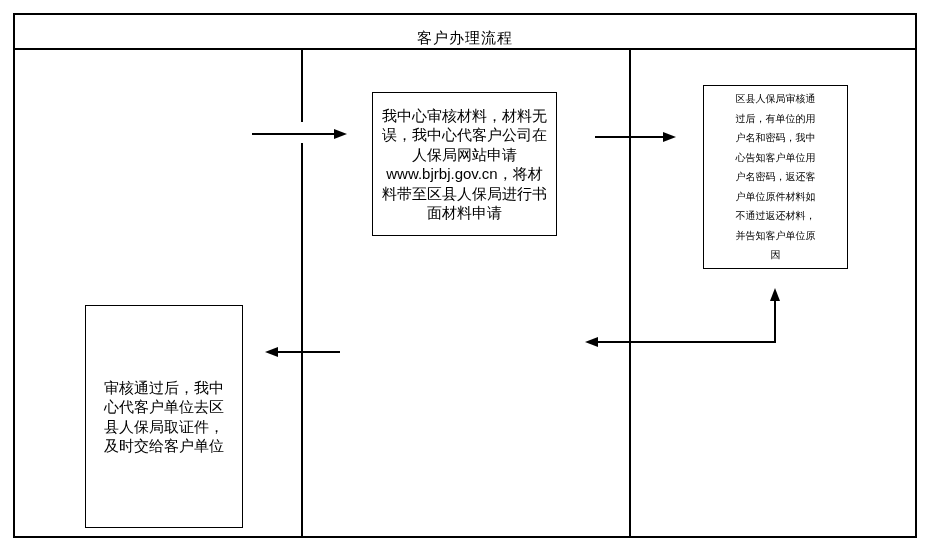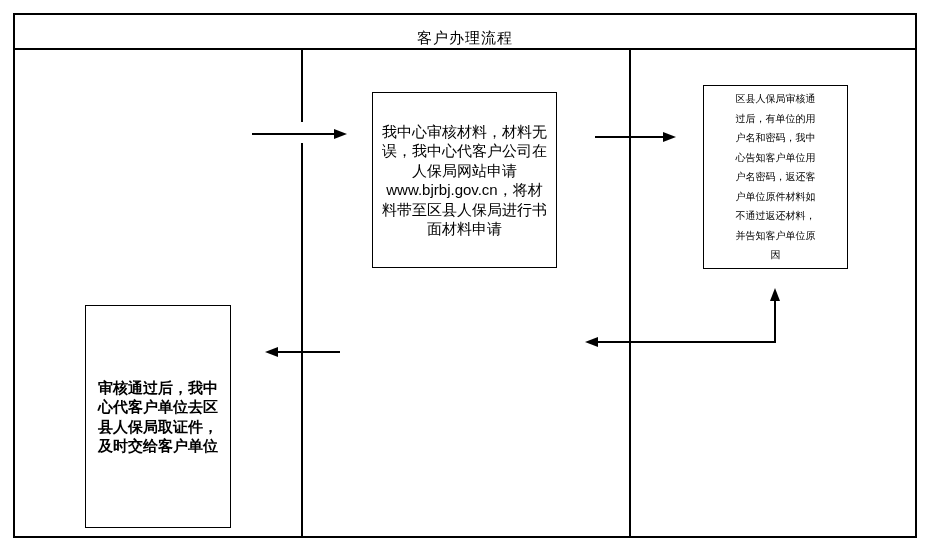--- a/index.html
+++ b/index.html
@@ -27,24 +27,24 @@
     position:absolute;
     border:1px solid #000;
     background:#fff;
     display:flex;align-items:center;justify-content:center;
     text-align:center;
     font-size:15px;line-height:19.5px;
     white-space:pre-line;
     box-sizing:border-box;
   }
   #box-submit{left:85px;top:88px;width:147px;height:178px;}
-  #box-center-review{left:372px;top:92px;width:185px;height:176px;}
+  #box-center-review{left:372px;top:92px;width:185px;height:144px;}
   #box-bureau-review{left:703px;top:85px;width:145px;height:184px;font-size:10px;}
   #box-client-login{left:372px;top:305px;width:184px;height:221px;}
-  #box-collect{left:85px;top:305px;width:146px;height:223px;font-weight:bold;}
+  #box-collect{left:85px;top:305px;width:158px;height:223px;}
   .stem-h{height:2px;}
   .stem-v{width:2px;}
   .head{position:absolute;width:0;height:0;}
   .head-right{border-top:5px solid transparent;border-bottom:5px solid transparent;border-left:13px solid #000;}
   .head-left{border-top:5px solid transparent;border-bottom:5px solid transparent;border-right:13px solid #000;}
   .head-up{border-left:5px solid transparent;border-right:5px solid transparent;border-bottom:13px solid #000;}
 </style>
 </head>
 <body>
 

